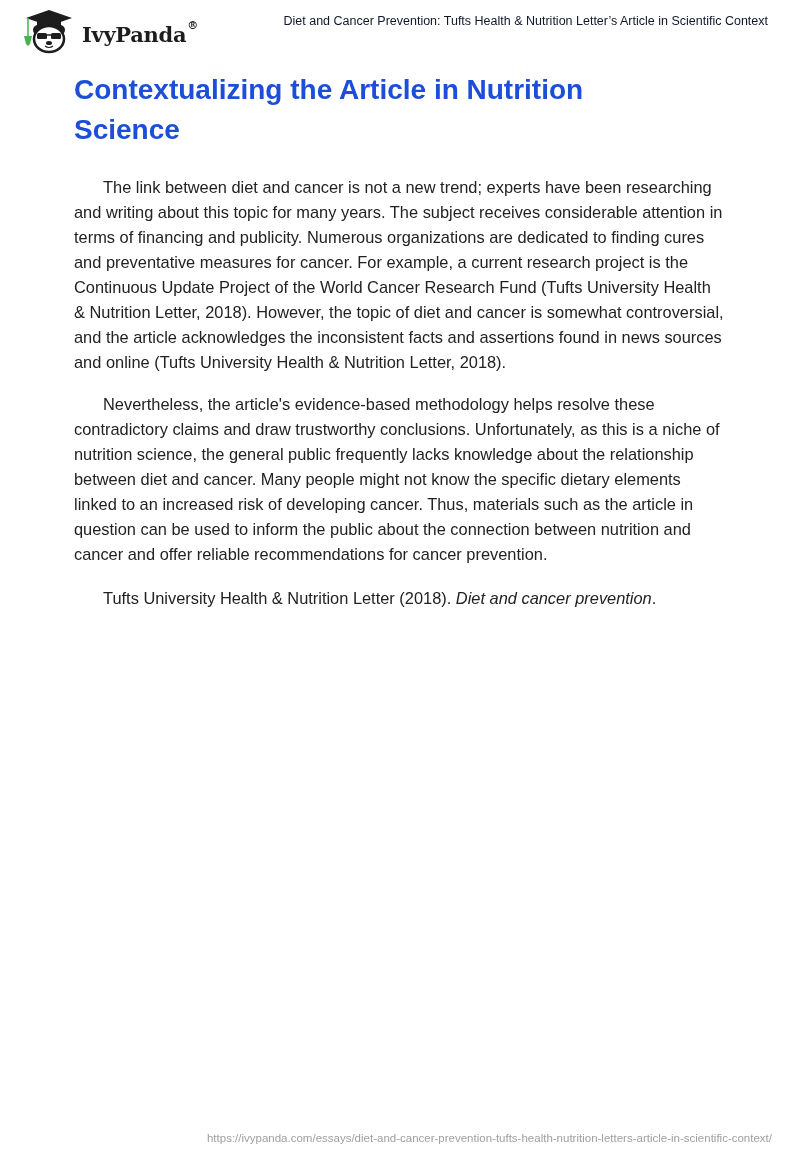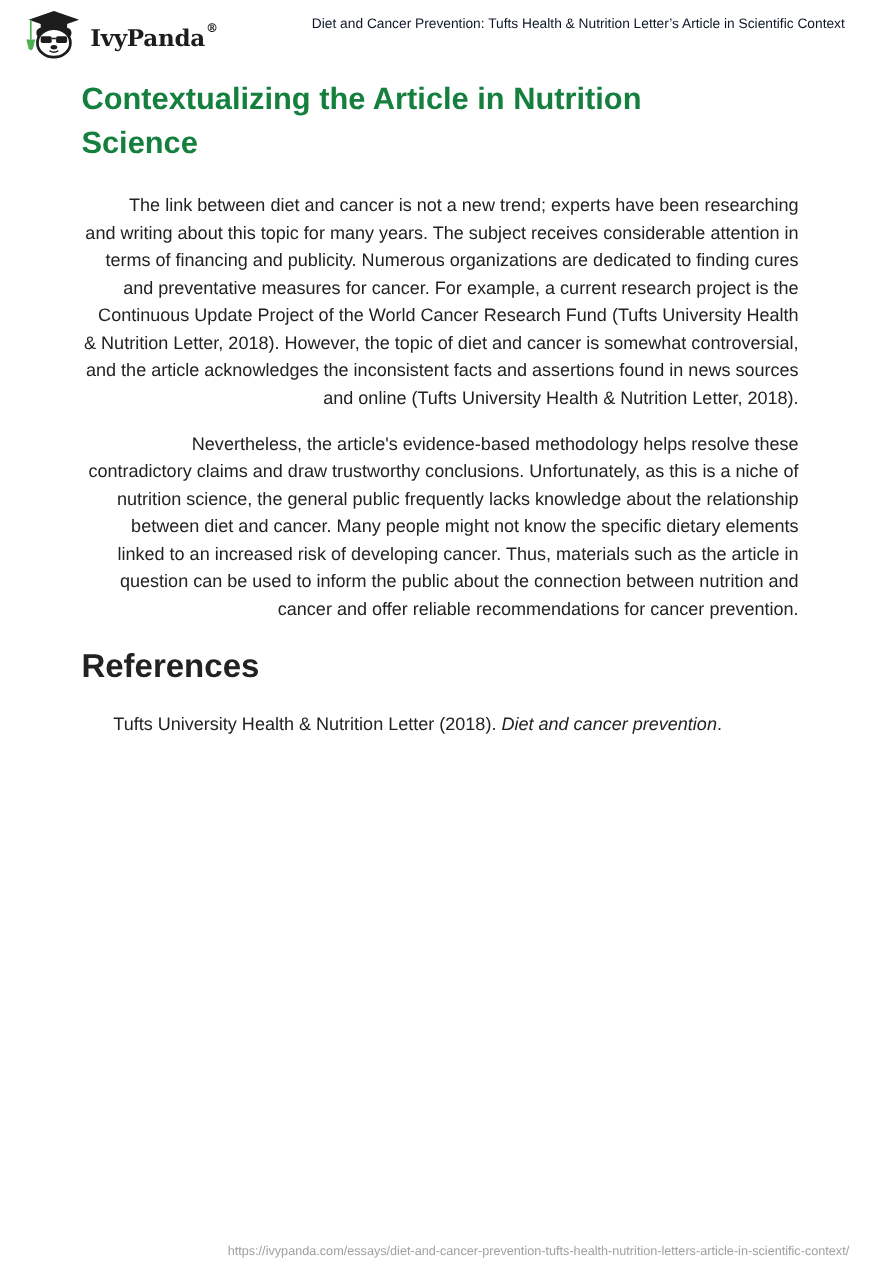--- a/index.html
+++ b/index.html
@@ -61,37 +61,36 @@
       position: absolute;
       left: 74px;
       top: 70px;
       width: 652px;
     }
     h1 {
       font-size: 28px;
       font-weight: bold;
       line-height: 40px;
       margin: 0 0 0 0;
-      color: #15803d;
+      color: #1d4ed8;
       width: 600px;
     }
     h2.refs {
       font-size: 30px;
       font-weight: bold;
       line-height: 40px;
       margin: 0;
       color: #222222;
     }
     p.body {
       font-size: 16.4px;
       line-height: 25px;
       margin: 0;
       text-indent: 29px;
       color: #222222;
-      text-align: right;
     }
     .ref {
       font-size: 16.4px;
       line-height: 25px;
       margin: 0;
       text-indent: 29px;
       color: #222222;
     }
     .footer-url {
       position: absolute;
@@ -130,20 +129,19 @@
   </div>
   <div class="header-title">Diet and Cancer Prevention: Tufts Health &amp; Nutrition Letter’s Article in Scientific Context</div>
 </div>
 
 <div class="content">
   <h1 style="margin-bottom:25px;">Contextualizing the Article in Nutrition Science</h1>
 
   <p class="body" style="margin-bottom:17px;">The link between diet and cancer is not a new trend; experts have been researching and writing about this topic for many years. The subject receives considerable attention in terms of financing and publicity. Numerous organizations are dedicated to finding cures and preventative measures for cancer. For example, a current research project is the Continuous Update Project of the World Cancer Research Fund (Tufts University Health &amp; Nutrition Letter, 2018). However, the topic of diet and cancer is somewhat controversial, and the article acknowledges the inconsistent facts and assertions found in news sources and online (Tufts University Health &amp; Nutrition Letter, 2018).</p>
   <p class="body" style="margin-bottom:19px;">Nevertheless, the article's evidence-based methodology helps resolve these contradictory claims and draw trustworthy conclusions. Unfortunately, as this is a niche of nutrition science, the general public frequently lacks knowledge about the relationship between diet and cancer. Many people might not know the specific dietary elements linked to an increased risk of developing cancer. Thus, materials such as the article in question can be used to inform the public about the connection between nutrition and cancer and offer reliable recommendations for cancer prevention.</p>
 
-  <h2 class="refs" style="margin-bottom:21px;">References</h2>
 
   <p class="ref">
     <span>Tufts University Health &amp; Nutrition Letter (2018). </span><i>Diet and cancer prevention</i><span>.</span>
   </p>
 </div>
 
 <div class="footer-url">https://ivypanda.com/essays/diet-and-cancer-prevention-tufts-health-nutrition-letters-article-in-scientific-context/</div>
 
 </body></html>

